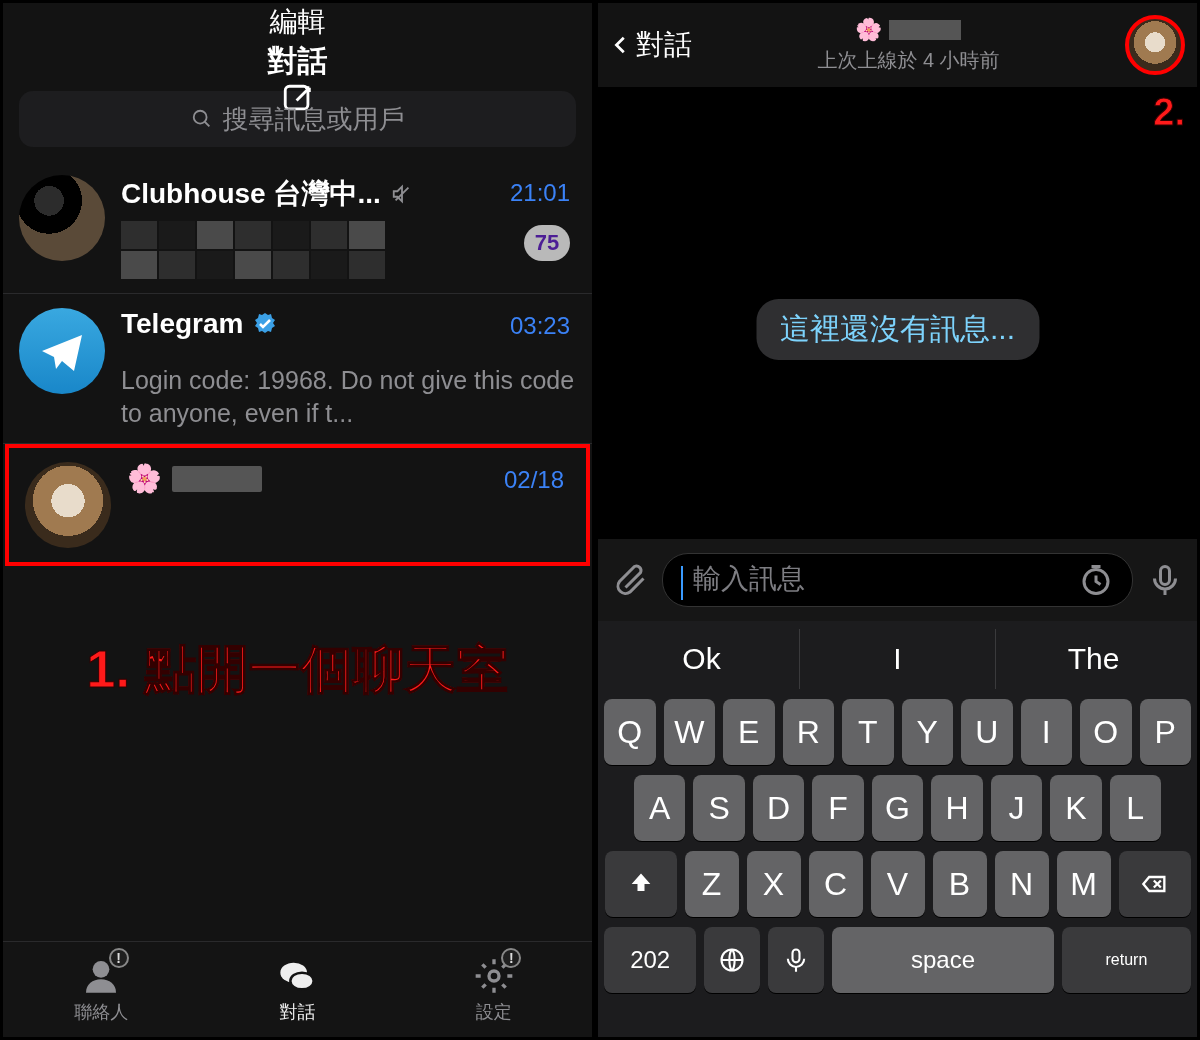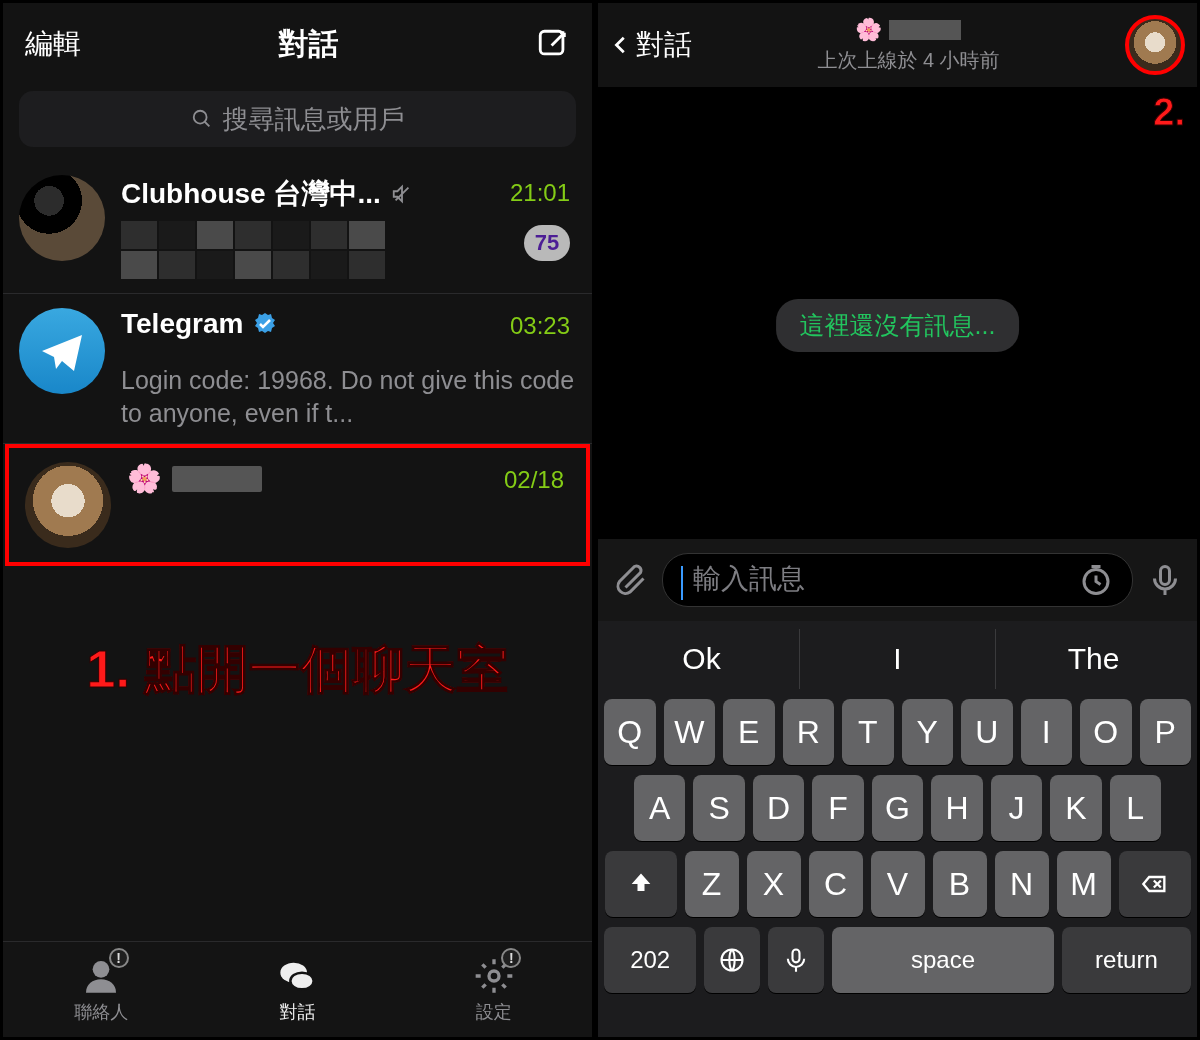--- a/index.html
+++ b/index.html
@@ -2,42 +2,42 @@
 <html><head>
 <meta charset="utf-8">
 <style>
   *{box-sizing:border-box;margin:0;padding:0;font-family:-apple-system,"Helvetica Neue",Arial,sans-serif;}
   body{background:#0b0b0b;width:1200px;height:1040px;overflow:hidden;}
   .wrap{display:flex;width:1200px;height:1040px;}
   .panel{position:relative;height:1040px;border:3px solid #000;}
   .left{width:595px;background:#131313;}
   .right{width:605px;background:#000;}
   
-  .l-head{display:flex;align-items:center;justify-content:space-between;height:82px;padding:0 22px;background:#131313;}
+  .l-head{display:flex;align-items:center;justify-content:space-between;height:82px;padding:0 22px;background:#131313;flex-direction:column;}
   .l-edit{color:#fff;font-size:28px;}
   .l-title{color:#fff;font-size:30px;font-weight:600;}
   .compose{width:34px;height:34px;}
   .compose svg{stroke:#fff;fill:none;stroke-width:2;}
   
   .search{margin:6px 16px 14px;height:56px;background:#1d1d1f;border-radius:14px;display:flex;align-items:center;justify-content:center;gap:10px;color:#8e8e92;font-size:26px;}
   .mag{width:22px;height:22px;}
   
   .row{display:flex;padding:14px 16px;gap:16px;position:relative;}
   .divider{border-bottom:1px solid #2a2a2c;}
   .avatar{width:86px;height:86px;border-radius:50%;flex:none;background:#333;display:flex;align-items:center;justify-content:center;overflow:hidden;}
   .avatar.tg{background:linear-gradient(180deg,#39a8e0,#1987c9);}
   .avatar.tg svg{width:48px;height:48px;}
   .avatar.pic1{background:radial-gradient(circle at 35% 30%,#2c2c2c 0 18%,#000 18% 40%,#5a4a38 40% 100%);}
   .avatar.pic2{background:radial-gradient(circle at 50% 45%,#e8dccb 0 26%,#a07a50 26% 55%,#3a2b1c 55% 100%);}
   .rowbody{flex:1;min-width:0;}
   .line1{display:flex;align-items:center;gap:10px;}
   .name{color:#fff;font-size:28px;font-weight:600;white-space:nowrap;overflow:hidden;text-overflow:ellipsis;max-width:340px;}
   .flower{font-size:28px;}
   .namecensor{width:90px;height:26px;background:#555;border-radius:2px;}
-  .time{position:absolute;top:18px;right:22px;color:#84cc16;font-size:24px;}
+  .time{position:absolute;top:18px;right:22px;color:#3b82f6;font-size:24px;}
   .preview{color:#8e8e92;font-size:25px;line-height:1.3;margin-top:24px;}
   .pix{display:grid;grid-template-columns:repeat(7,36px);grid-auto-rows:28px;gap:2px;margin-top:8px;width:270px;}
   .pix span{background:#2e2e2e;}
   .pix span.d{background:#1a1a1a;}
   .pix span.l{background:#4a4a4a;}
   .badge{position:absolute;right:22px;top:64px;background:#b9b9b9;color:#4c1d95;border-radius:20px;min-width:46px;height:36px;display:flex;align-items:center;justify-content:center;font-size:22px;font-weight:600;padding:0 10px;}
   .verify{width:24px;height:24px;flex:none;}
   .muteic{width:22px;height:22px;flex:none;}
   .row.highlight{border:4px solid #ff0000;margin:0 2px;}
   
@@ -52,38 +52,38 @@
   .r-head{height:84px;background:#131313;display:flex;align-items:center;padding:0 12px;}
   .back{display:flex;align-items:center;color:#fff;gap:4px;font-size:28px;}
   .chev{width:22px;height:34px;}
   .r-center{flex:1;display:flex;flex-direction:column;align-items:center;gap:4px;}
   .r-name{display:flex;align-items:center;gap:6px;}
   .r-namecensor{width:72px;height:20px;background:#555;}
   .r-status{color:#8e8e92;font-size:20px;}
   .r-avatar{width:60px;height:60px;border-radius:50%;border:4px solid #ff0000;background:radial-gradient(circle at 50% 45%,#e8dccb 0 26%,#a07a50 26% 55%,#3a2b1c 55% 100%);flex:none;}
   .annot2{position:absolute;top:88px;right:12px;color:#ff1a1a;font-size:38px;font-weight:700;-webkit-text-stroke:1px #300;}
   
-  .empty{position:absolute;top:296px;left:50%;transform:translateX(-50%);background:#2f2f31;color:#22c55e;font-size:25px;padding:10px 24px;border-radius:22px;}
+  .empty{position:absolute;top:296px;left:50%;transform:translateX(-50%);background:#2f2f31;color:#7dd3fc;font-size:30px;padding:10px 24px;border-radius:22px;}
   
   .inbar{position:absolute;left:0;right:0;top:536px;height:82px;background:#161616;display:flex;align-items:center;padding:0 14px;gap:14px;}
   .clip,.timer,.mic{width:36px;height:36px;color:#8e8e92;}
   .msginput{flex:1;height:54px;background:#000;border:1px solid #333;border-radius:26px;display:flex;align-items:center;justify-content:space-between;padding:0 18px;}
   .msgplace{color:#7d7d82;font-size:28px;}
   .cursor{display:inline-block;width:2px;height:34px;background:#3a9bff;margin-right:10px;vertical-align:middle;}
   
   .kb{position:absolute;left:0;right:0;bottom:0;top:618px;background:#1c1c1e;padding:8px 6px 10px;display:flex;flex-direction:column;gap:10px;}
   .sugg{display:flex;height:60px;gap:0;}
   .sugg div{flex:1;display:flex;align-items:center;justify-content:center;color:#fff;font-size:30px;border-right:1px solid #3a3a3c;}
   .sugg div:last-child{border-right:none;}
   .krow{display:flex;gap:8px;justify-content:center;}
   .key{background:#646466;color:#fff;height:66px;border-radius:8px;display:flex;align-items:center;justify-content:center;font-size:32px;font-weight:400;flex:1;max-width:54px;box-shadow:0 1px 0 #000;}
   .row2{padding:0 30px;}
   .key.sp{background:#3a3a3c;max-width:72px;}
   .key.space{max-width:none;flex:2.4;background:#646466;font-size:24px;}
-  .key.ret{max-width:none;flex:1.4;background:#3a3a3c;font-size:24px;}
+  .key.ret{max-width:none;flex:1.4;background:#3a3a3c;font-size:16px;}
   .key.num{max-width:none;flex:1;background:#3a3a3c;font-size:24px;}
   .key.globe,.key.mickey{max-width:56px;background:#3a3a3c;}
   .shift svg,.bksp svg,.globe svg,.mickey svg{width:28px;height:28px;}
 </style>
 </head>
 <body>
 
 <div class="wrap">
 
   <div class="panel left">

